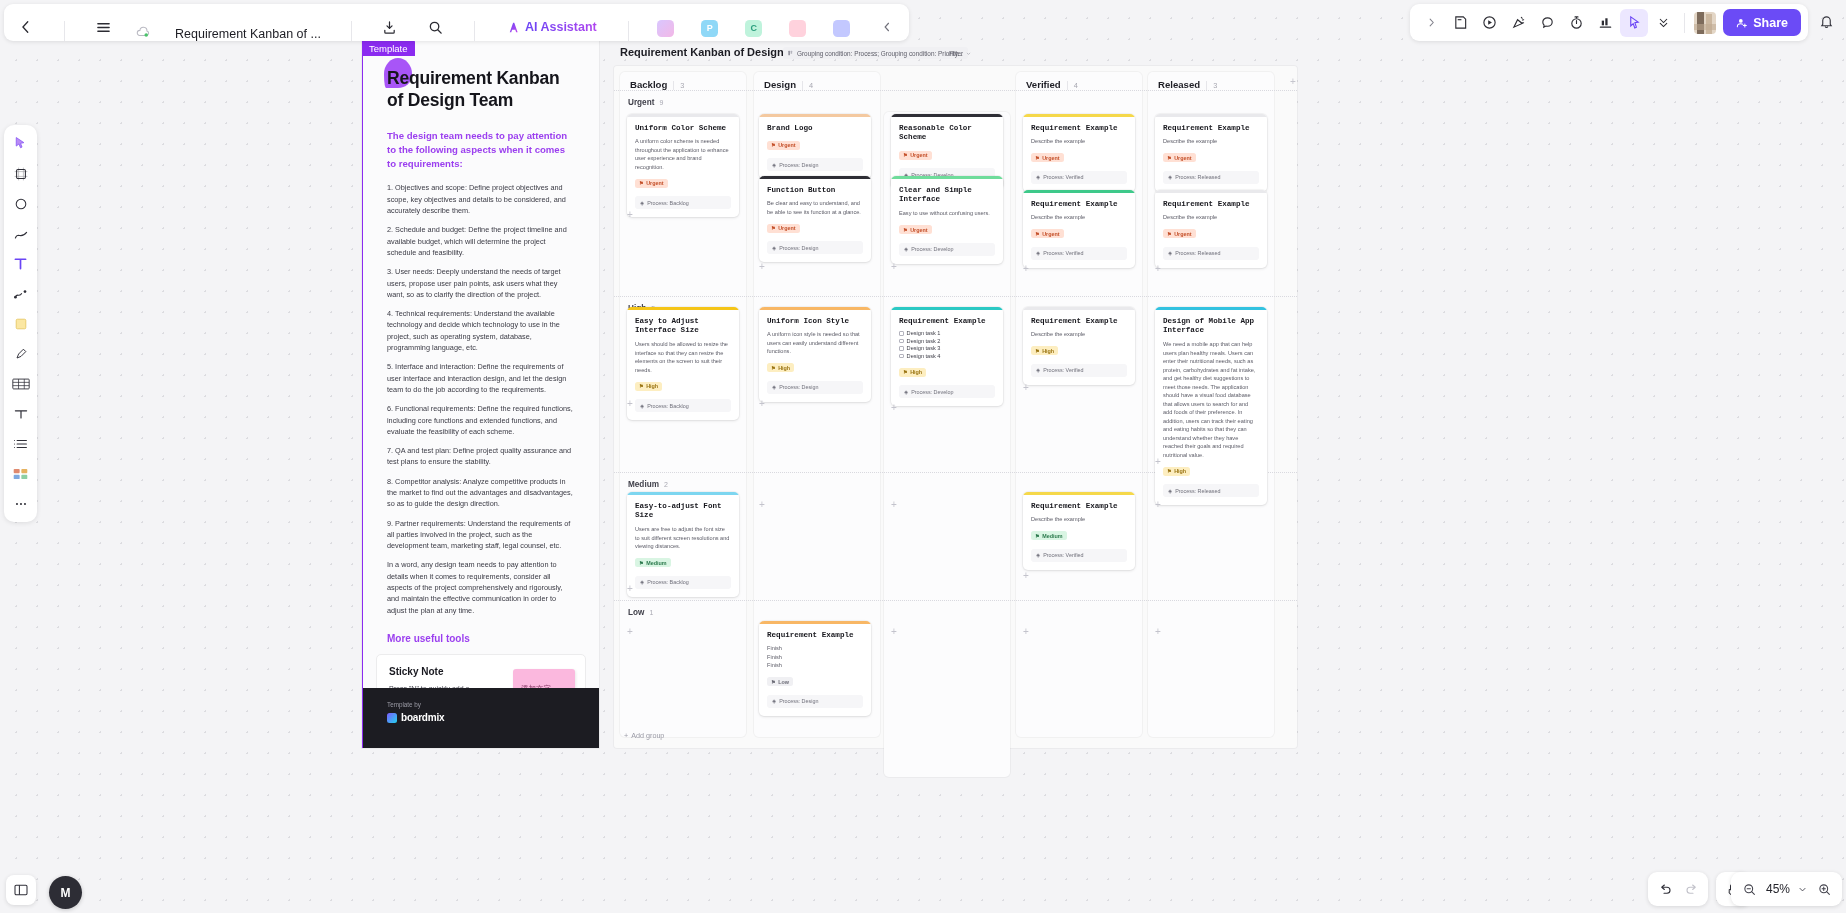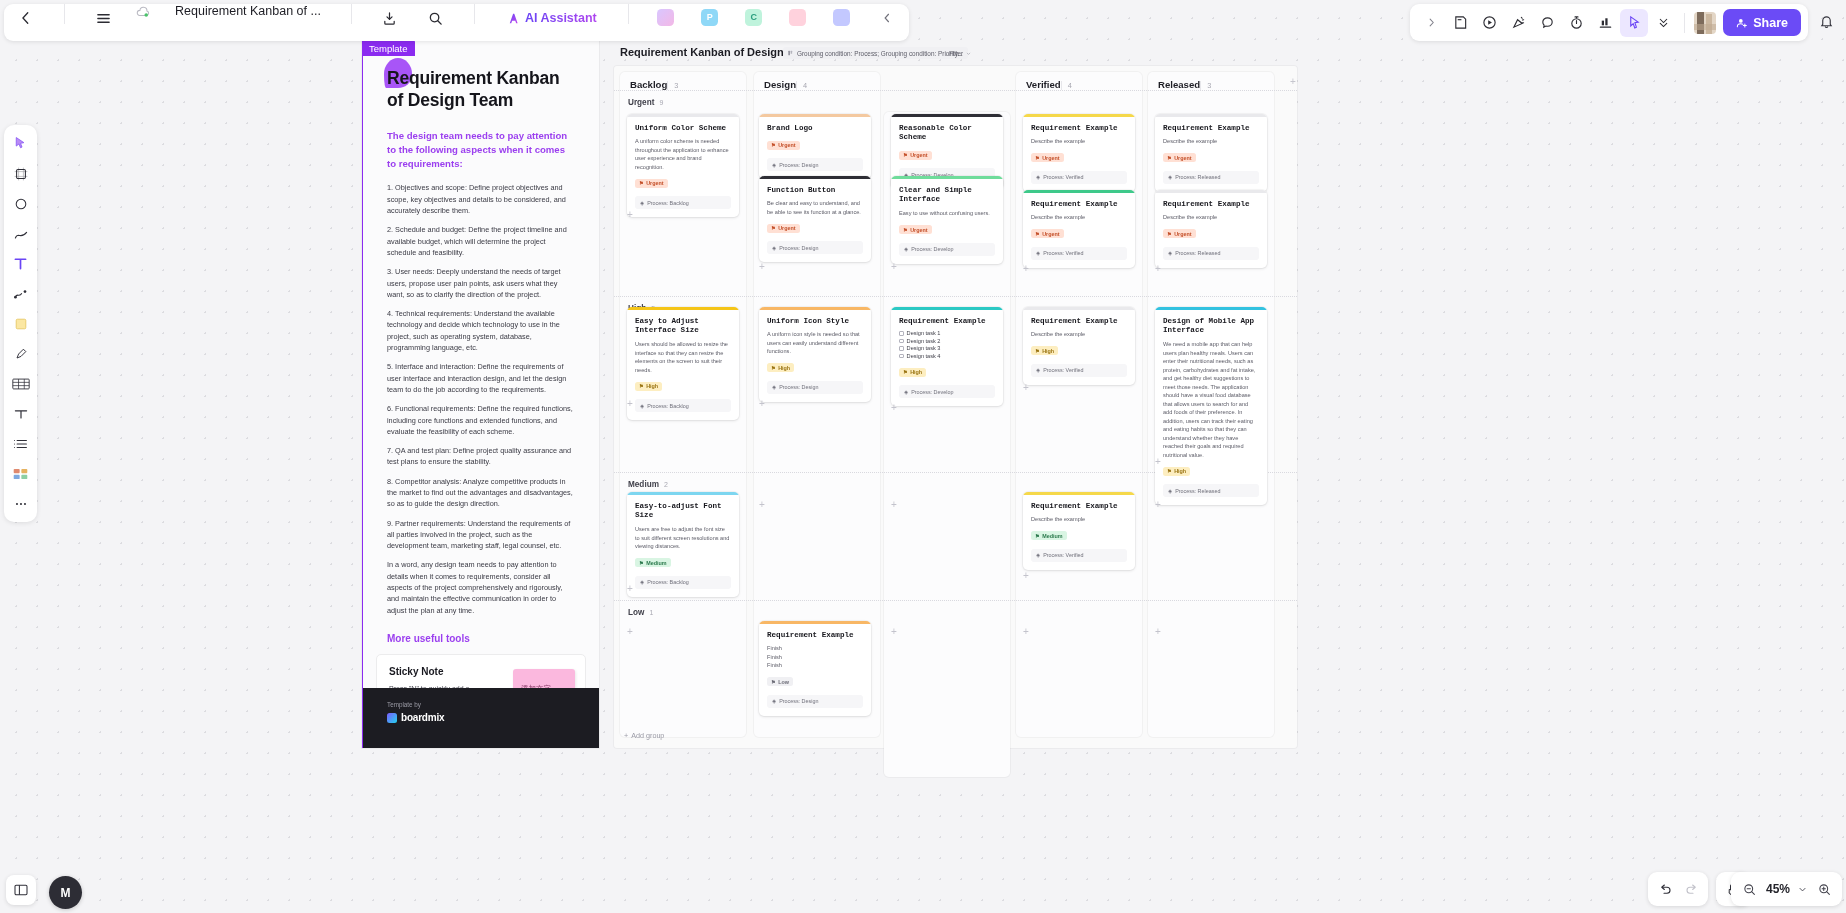--- a/index.html
+++ b/index.html
@@ -19,21 +19,21 @@
     background-position: 6px 8px;
   }
 
   
   .topbar {
     position:absolute; top:4px; left:4px;
     height:37px;
     background:#ffffff;
     border-radius:9px;
     box-shadow:0 1px 4px rgba(0,0,0,.10);
-    display:flex; align-items:flex-start;
+    display:flex; align-items:flex-end;
     padding:0 8px; gap:18px;
     z-index:40;
   }
   .tb-btn {
     width:28px;height:28px;border-radius:6px;
     display:flex;align-items:center;justify-content:center;
     color:#2b2b32; cursor:pointer; flex:none;
   }
   .tb-sep { width:1px;height:20px;background:#e7e7eb;margin:0 6px;flex:none;}
   .doc-title{
@@ -102,21 +102,21 @@
     position:absolute;right:138px;bottom:7px;height:34px;background:#fff;border-radius:9px;
     box-shadow:0 1px 4px rgba(0,0,0,.12);display:flex;align-items:center;padding:0 5px;gap:2px;z-index:40;
   }
   .hand-btn{
     position:absolute;right:96px;bottom:7px;width:34px;height:34px;border-radius:9px;
     background:#fff;box-shadow:0 1px 4px rgba(0,0,0,.12);
     display:flex;align-items:center;justify-content:center;cursor:pointer;z-index:40;color:#2f2f38;
   }
   .zoom-grp{
     position:absolute;right:4px;bottom:7px;height:34px;background:#fff;border-radius:9px;
-    box-shadow:0 1px 4px rgba(0,0,0,.12);display:flex;align-items:center;padding:0 6px;gap:3px;z-index:40;font-weight:bold;
+    box-shadow:0 1px 4px rgba(0,0,0,.12);display:flex;align-items:center;padding:0 6px;gap:3px;z-index:40;
   }
   .zoom-val{font-size:12px;color:#24242b;min-width:28px;text-align:center;cursor:pointer;}
   .ic-btn{width:24px;height:24px;display:flex;align-items:center;justify-content:center;
     border-radius:6px;cursor:pointer;color:#42424c;}
   .ic-btn.dis{color:#c2c2ca;}
 
   
   .template{
     position:absolute;left:362px;top:40px;width:237px;height:708px;
     background:#fbfbfc;z-index:10;
@@ -186,21 +186,21 @@
     background:#fafafa;border-radius:3px;z-index:9;
     box-shadow:0 0 0 1px rgba(0,0,0,.035);
   }
   .kan-scroll{position:relative;width:100%;height:100%;}
 
   .col{
     position:absolute;top:6px;width:126px;height:665px;
     background:#fcfcfd;border-radius:5px;
     box-shadow:0 0 0 1px rgba(0,0,0,.035);
   }
-  .col-head{display:flex;align-items:baseline;padding:7px 10px 8px 10px;}
+  .col-head{display:flex;align-items:baseline;gap:6px;padding:7px 10px 8px 10px;}
   .col-name{font-size:9.6px;font-weight:600;color:#1f1f26;}
   .col-cnt{font-size:7.4px;color:#a6a6b0;border-left:1px solid #e6e6ea;padding-left:6px;}
 
   .group-lane{
     position:absolute;left:0;width:100%;border-top:1px dotted #d9d9df;
   }
   .grp-label{
     position:absolute;display:flex;align-items:baseline;gap:5px;
   }
   .grp-name{font-size:8.2px;font-weight:600;color:#3f3f49;}

